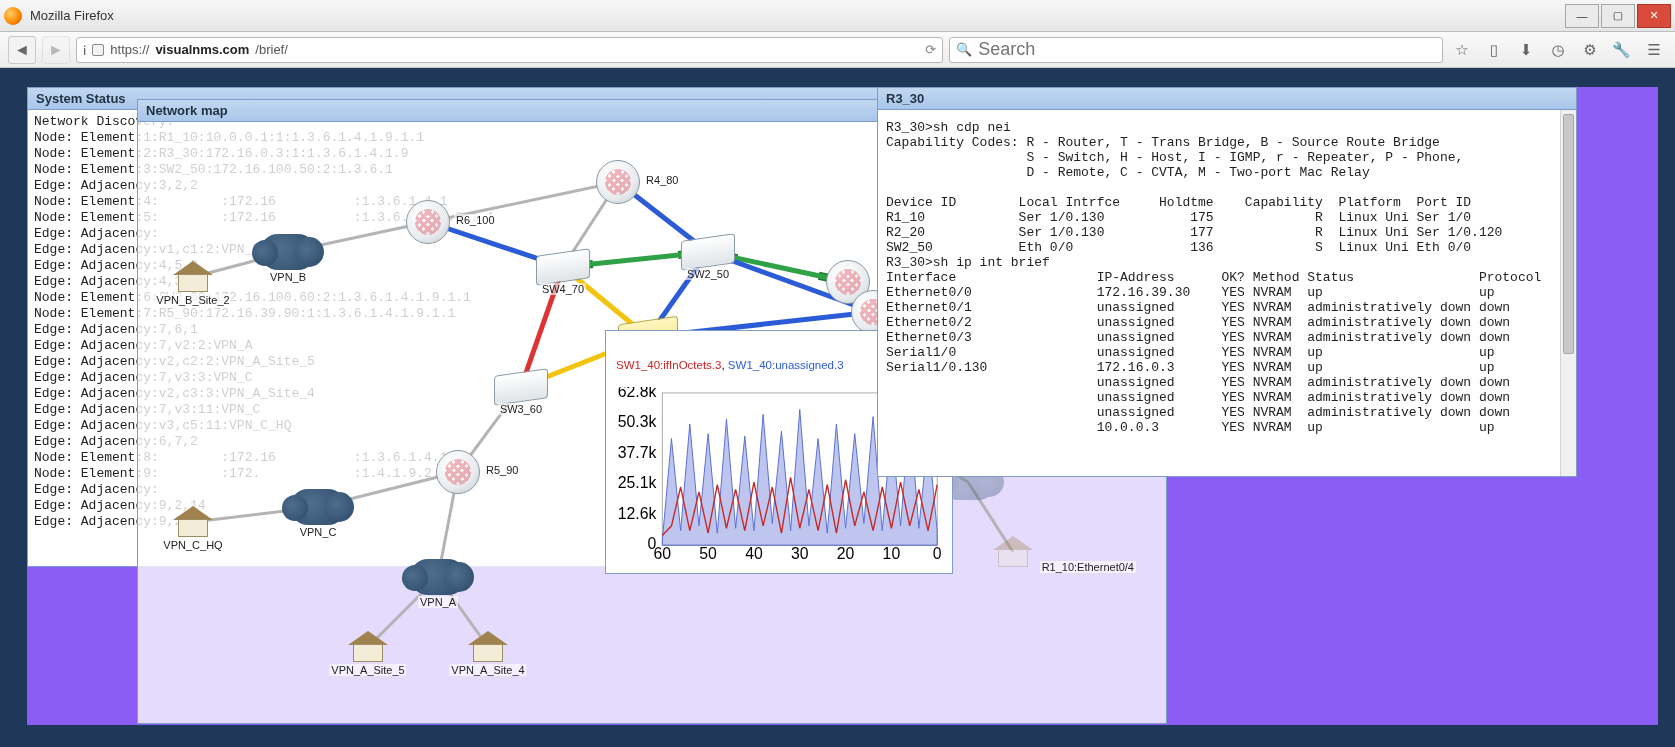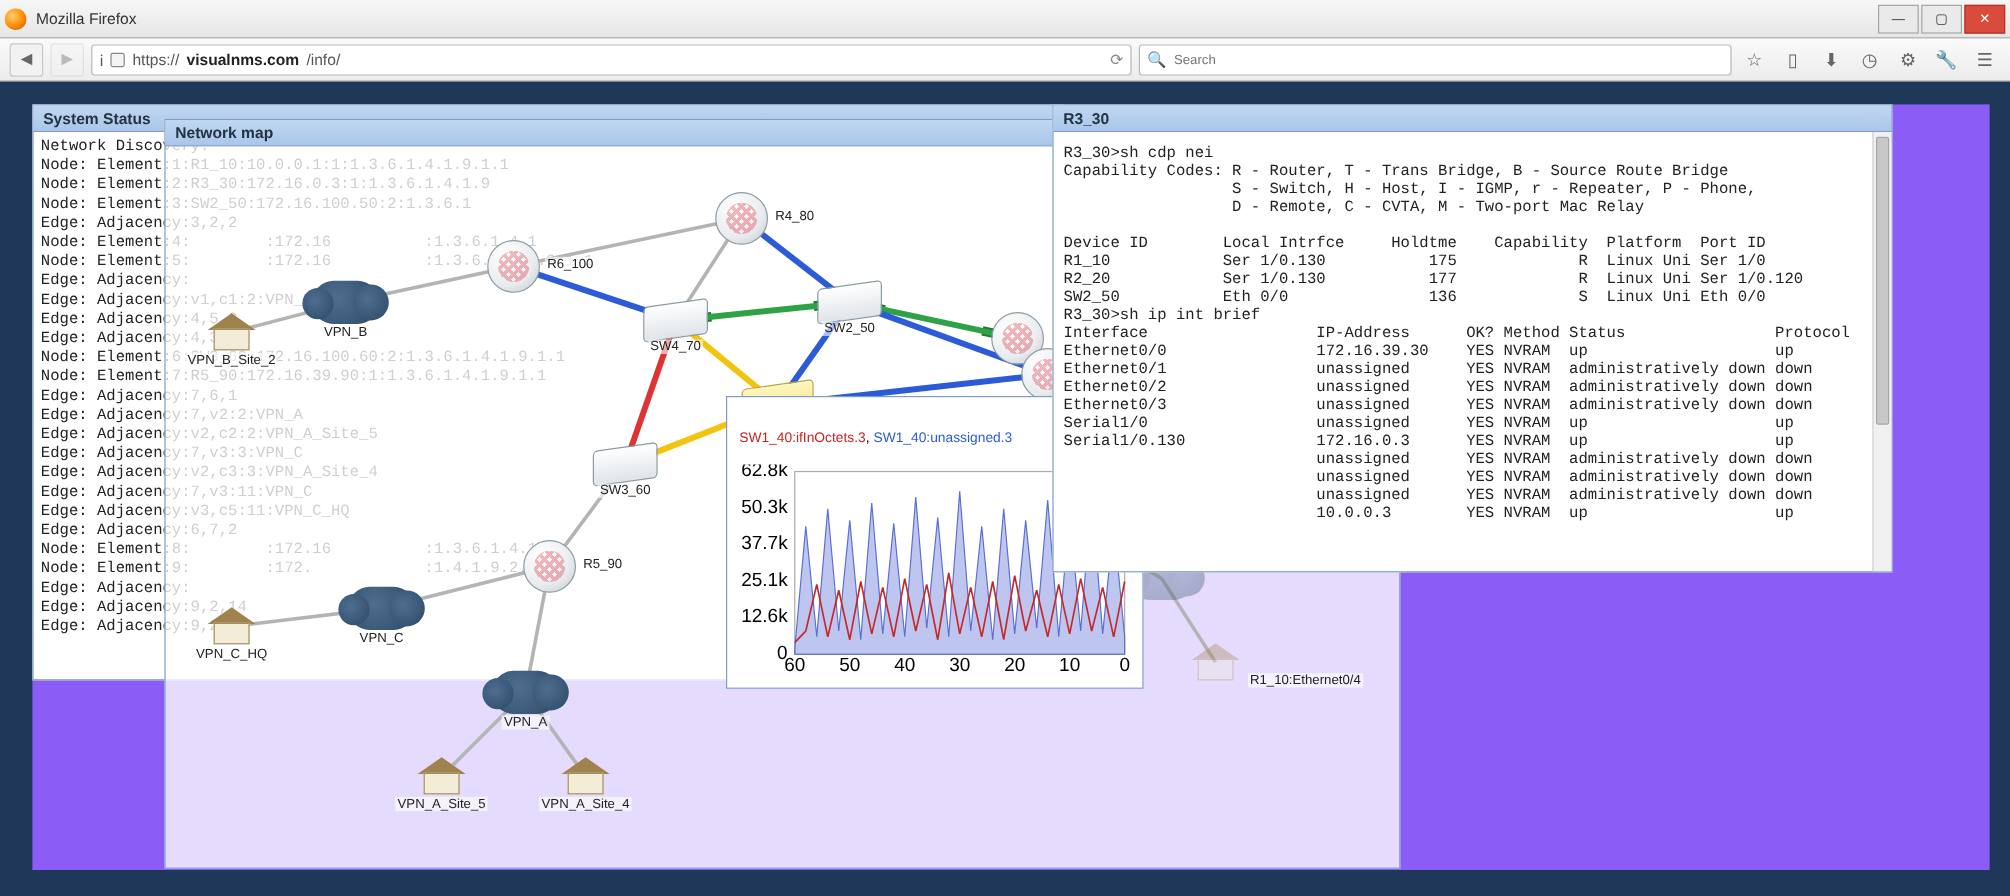--- a/index.html
+++ b/index.html
@@ -89,26 +89,26 @@
 </div>
 
 <div class="navbar">
   <div class="navbtn">◄</div>
   <div class="navbtn" style="opacity:.4">►</div>
   <div class="url">
     <span>ℹ</span>
     <span class="lock"></span>
     <span>https://</span>
       <span class="host">visualnms.com</span>
-      <span>/info/</span>
+      <span>/brief/</span>
     <span class="refresh">⟳</span>
   </div>
   <div class="search">
     <span>🔍</span>
-    <input style="border: none; outline: none; flex: 1 1 0%; font-size: 11px; color: #a16207; background: transparent;" placeholder="Search">
+    <input style="border: none; outline: none; flex: 1 1 0%; font-size: 18px; color: #a16207; background: transparent;" placeholder="Search">
   </div>
   <div class="tbicon">☆</div>
   <div class="tbicon">▯</div>
   <div class="tbicon">⬇</div>
   <div class="tbicon">◷</div>
   <div class="tbicon">⚙</div>
   <div class="tbicon">🔧</div>
   <div class="tbicon">☰</div>
 </div>
 

